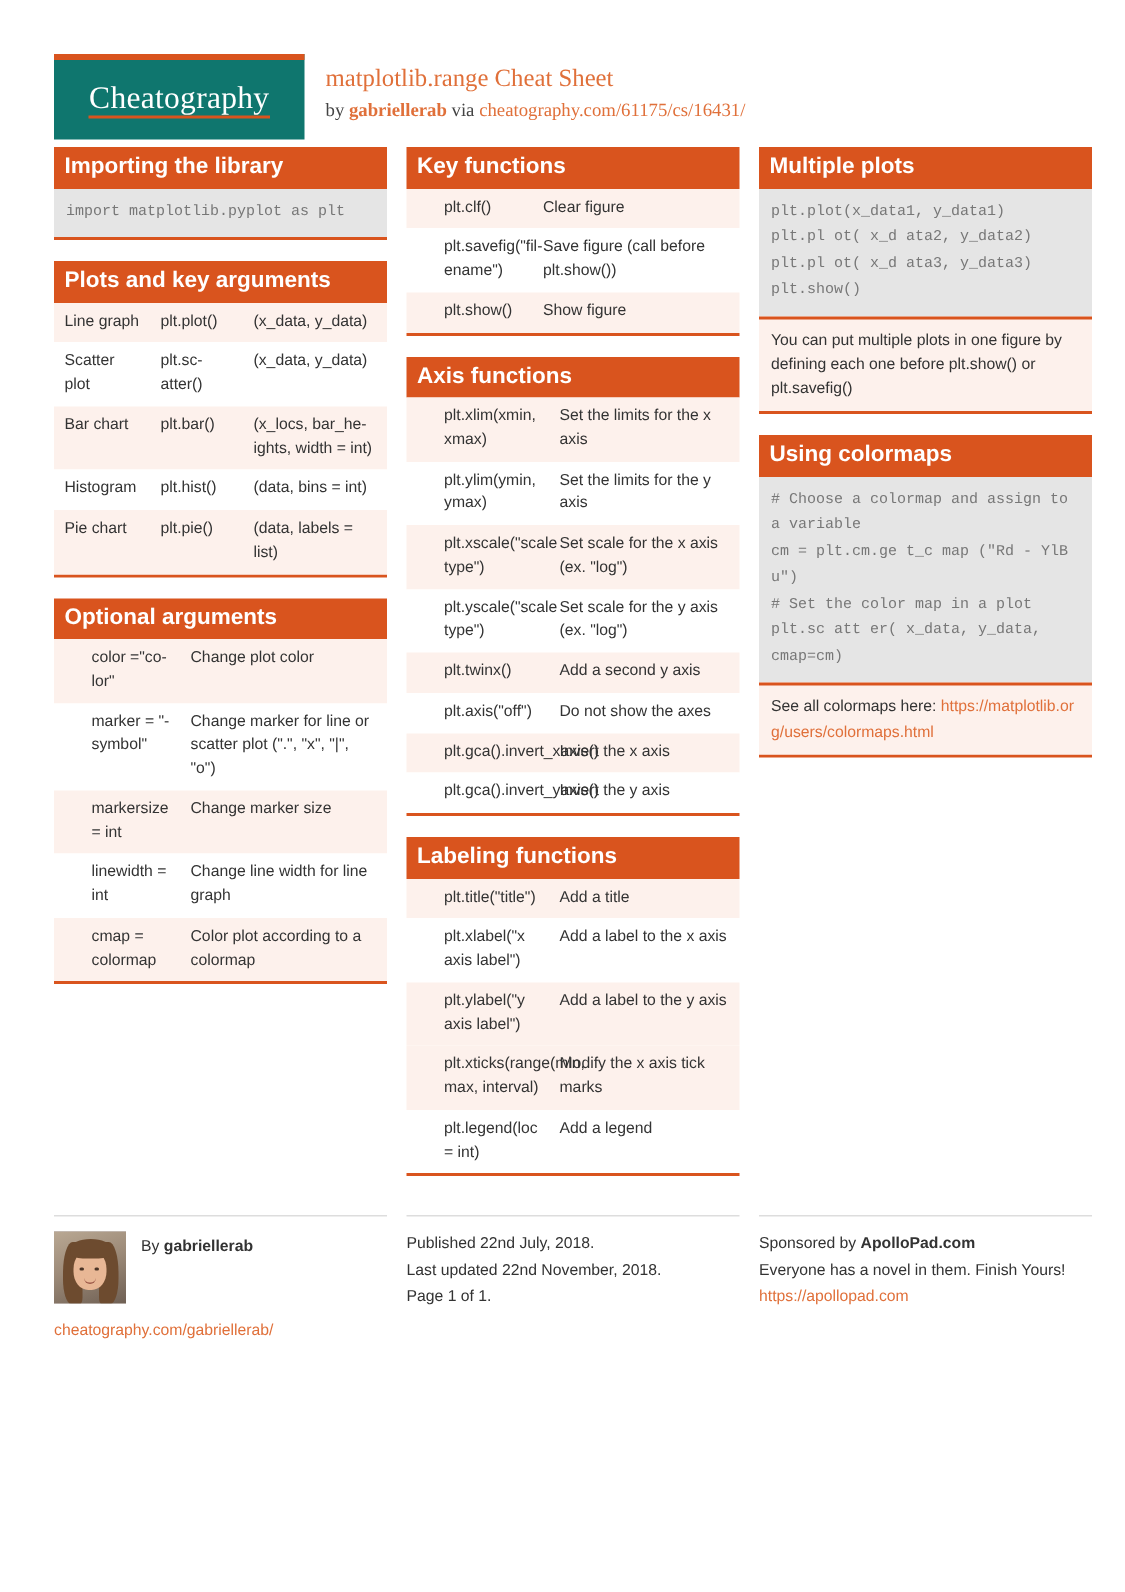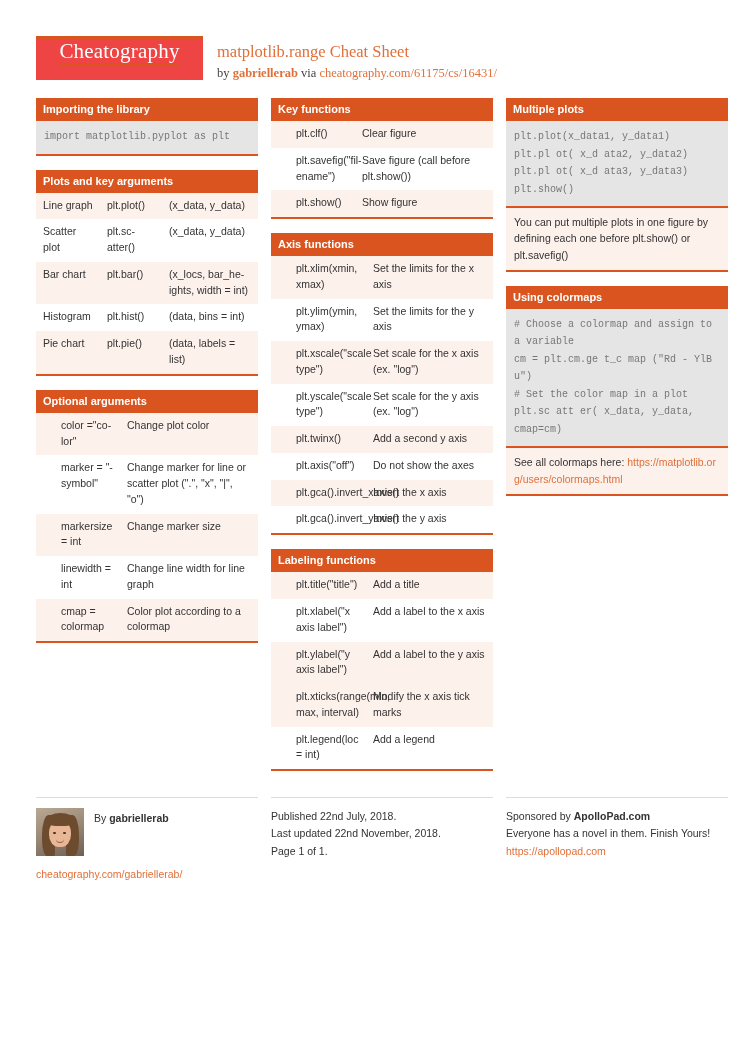--- a/index.html
+++ b/index.html
@@ -11,23 +11,23 @@
     font-family: "Liberation Sans", sans-serif;
     color: #333333;
     -webkit-font-smoothing: antialiased;
   }
 
   .page { position: relative; width: 750px; padding: 0 36px; }
 
   
   .header { display: flex; align-items: flex-start; padding-top: 36px; height: 72px; }
   .logo-box {
-    width: 167px; height: 44px; background: #ef4444;
+    width: 167px; height: 57px; background: #0f766e;
     border-top: 4px solid #d9541e;
-    display: flex; align-items: flex-start; justify-content: center;
+    display: flex; align-items: center; justify-content: center;
     flex: 0 0 auto;
   }
   .logo-text {
     font-family: "Liberation Serif", serif;
     font-size: 21px; color: #ffffff; letter-spacing: .2px;
     border-bottom: 2px solid #d9541e; padding-bottom: 1px; line-height: 1.05;
   }
   .title-block { margin-left: 14px; padding-top: 6px; }
   .sheet-title {
     font-family: "Liberation Serif", serif;
@@ -41,21 +41,21 @@
   .byline .lnk { color: #e0703a; }
 
   
   .cols { display: flex; gap: 13px; margin-top: 26px; align-items: flex-start; }
   .col { width: 222px; flex: 0 0 222px; }
 
   
   .card { margin-bottom: 14px; border-bottom: 2px solid #d9541e; background: #fff; }
   .card-title {
     background: #d9541e; color: #ffffff;
-    font-size: 11px; font-weight: bold;
+    font-size: 15px; font-weight: bold;
     padding: 5px 7px 6px 7px; line-height: 1.1;
   }
   .rows { }
   .row { display: flex; font-size: 10.5px; line-height: 1.5; }
   .row > div { padding: 5px 7px 6px 7px; }
   .row.odd  { background: #fdf1ec; }
   .row.even { background: #ffffff; }
   .row.three .c1 { width: 64px; flex: 0 0 64px; }
   .row.three .c2 { width: 62px; flex: 0 0 62px; }
   .row.three .c3 { flex: 1 1 auto; }

